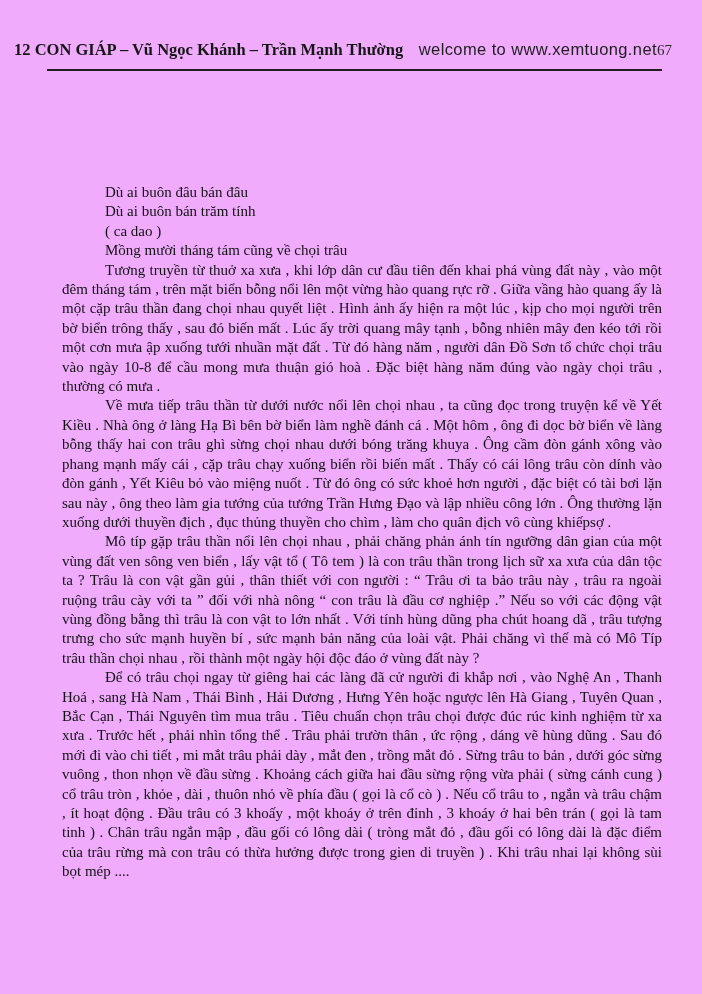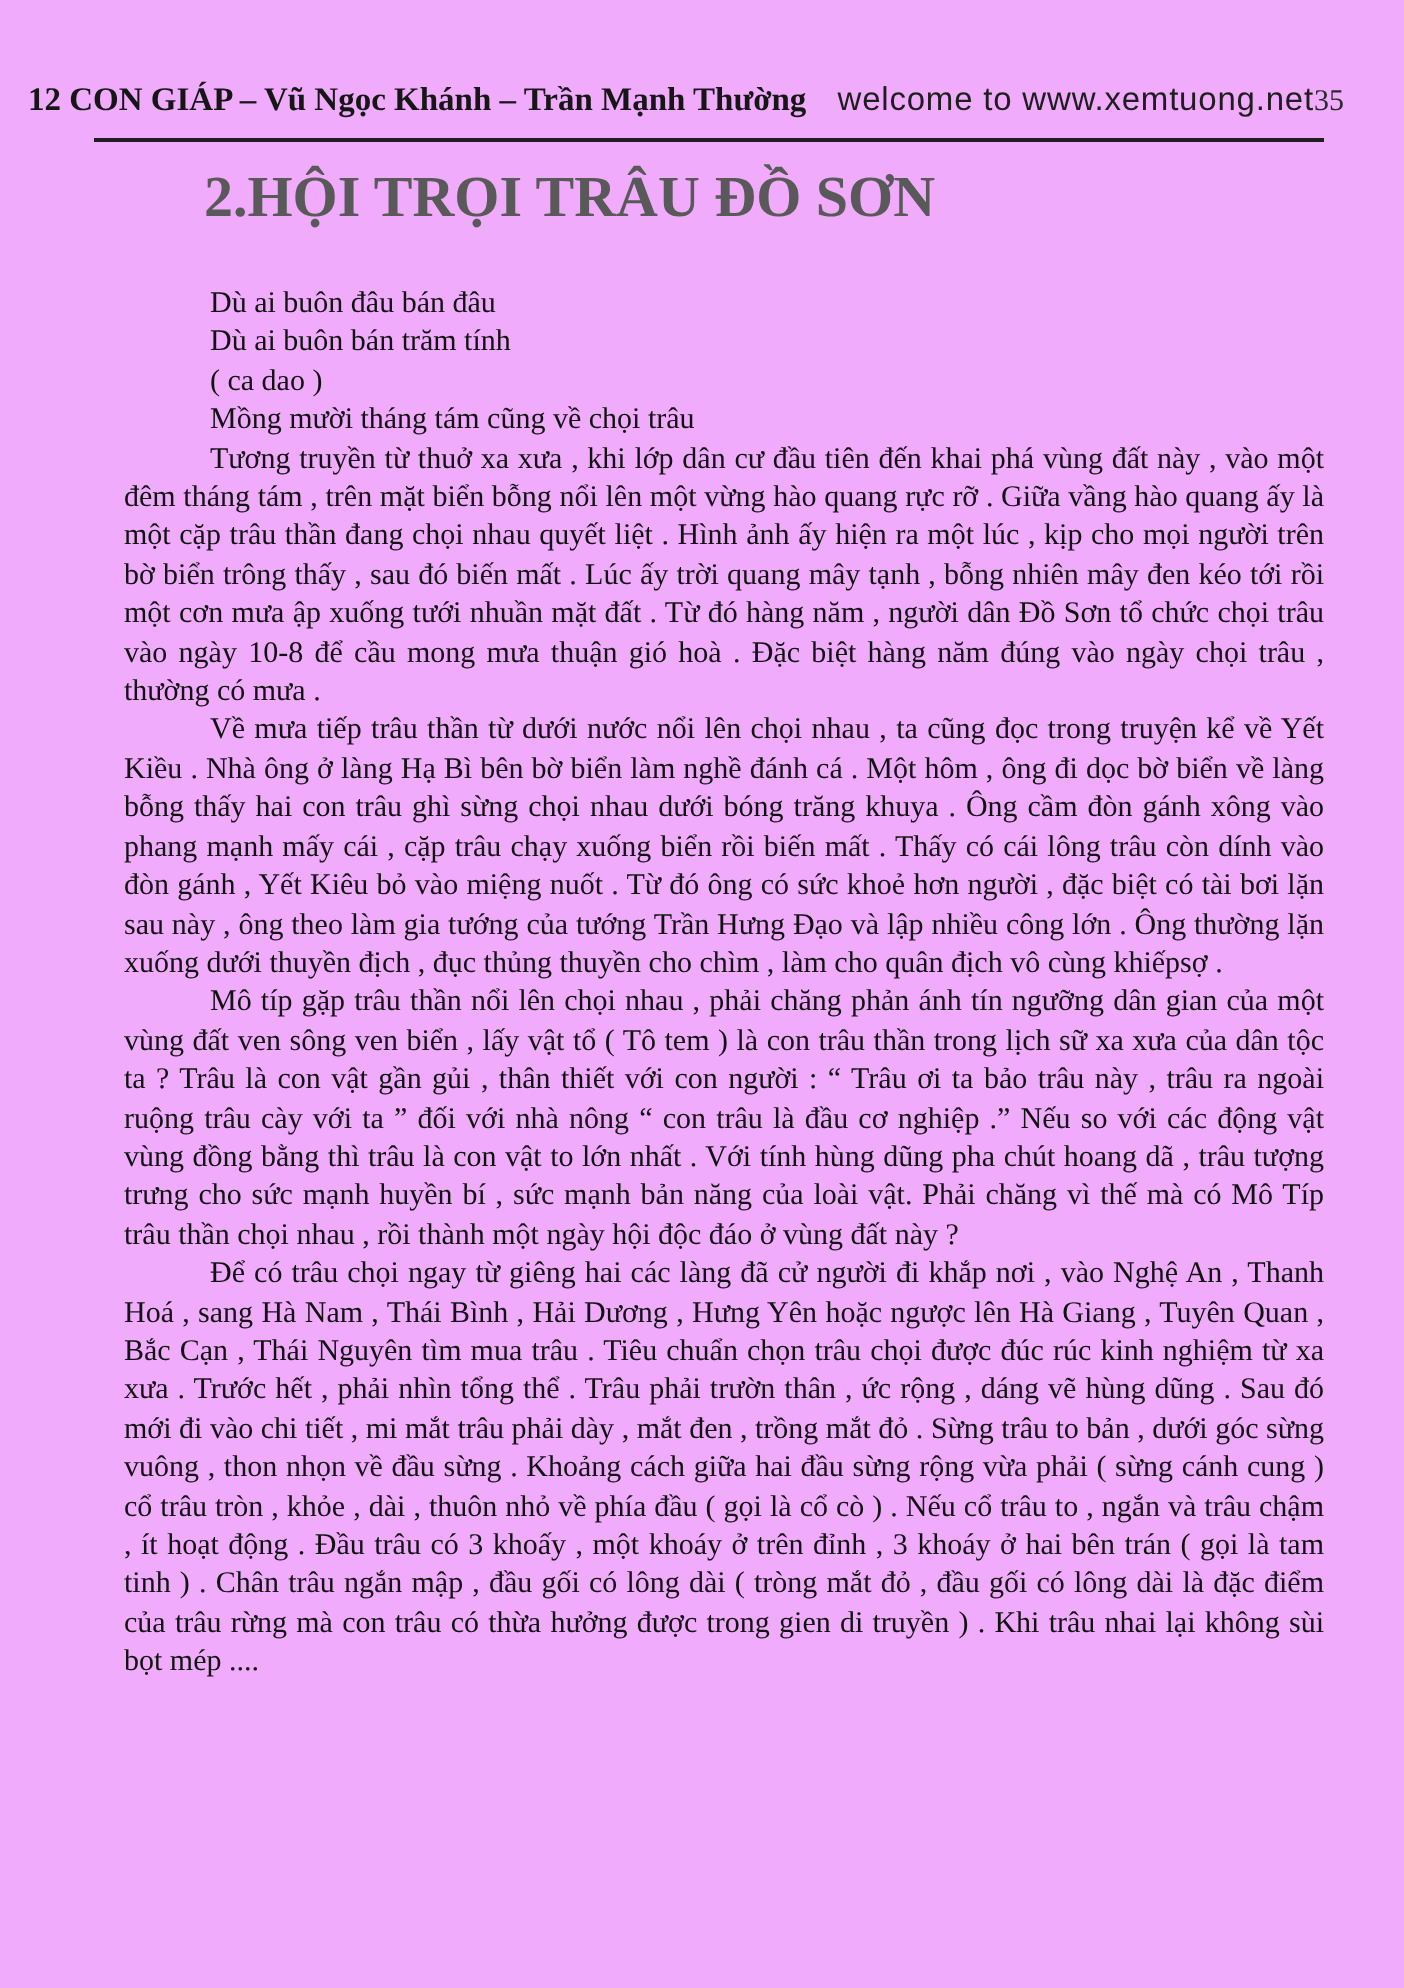--- a/index.html
+++ b/index.html
@@ -65,38 +65,37 @@
     width: 600px;
     font-size: 15px;
     line-height: 19.4px;
     text-align: justify;
     color: #121212;
   }
   .body-text p {
     margin: 0;
     text-indent: 43px;
   }
-  .poem { margin-left: 43px; }
+  .poem { margin-left: 43px; margin-top: 40px; }
   .poem-line { white-space: nowrap; }
 </style>
 </head>
 <body>
 
 <div class="page">
 
   <div class="header">
     <span class="book-title">12 CON GIÁP – Vũ Ngọc Khánh – Trần Mạnh Thường</span>
     <span class="header-right">
-      <span class="site-link">welcome to www.xemtuong.net</span><span class="page-number">35</span>
+      <span class="site-link">welcome to www.xemtuong.net</span><span class="page-number">67</span>
     </span>
   </div>
 
   <hr class="header-rule">
 
-  <h1 class="article-title">2.HỘI TRỌI TRÂU ĐỒ SƠN</h1>
 
   <div class="body-text">
 
 
     <div class="poem">
       <div class="poem-line">Dù ai buôn đâu bán đâu</div>
       <div class="poem-line">Dù ai buôn bán trăm tính</div>
       <div class="poem-line">( ca dao )</div>
       <div class="poem-line">Mồng mười tháng tám cũng về chọi trâu</div>
     </div>

